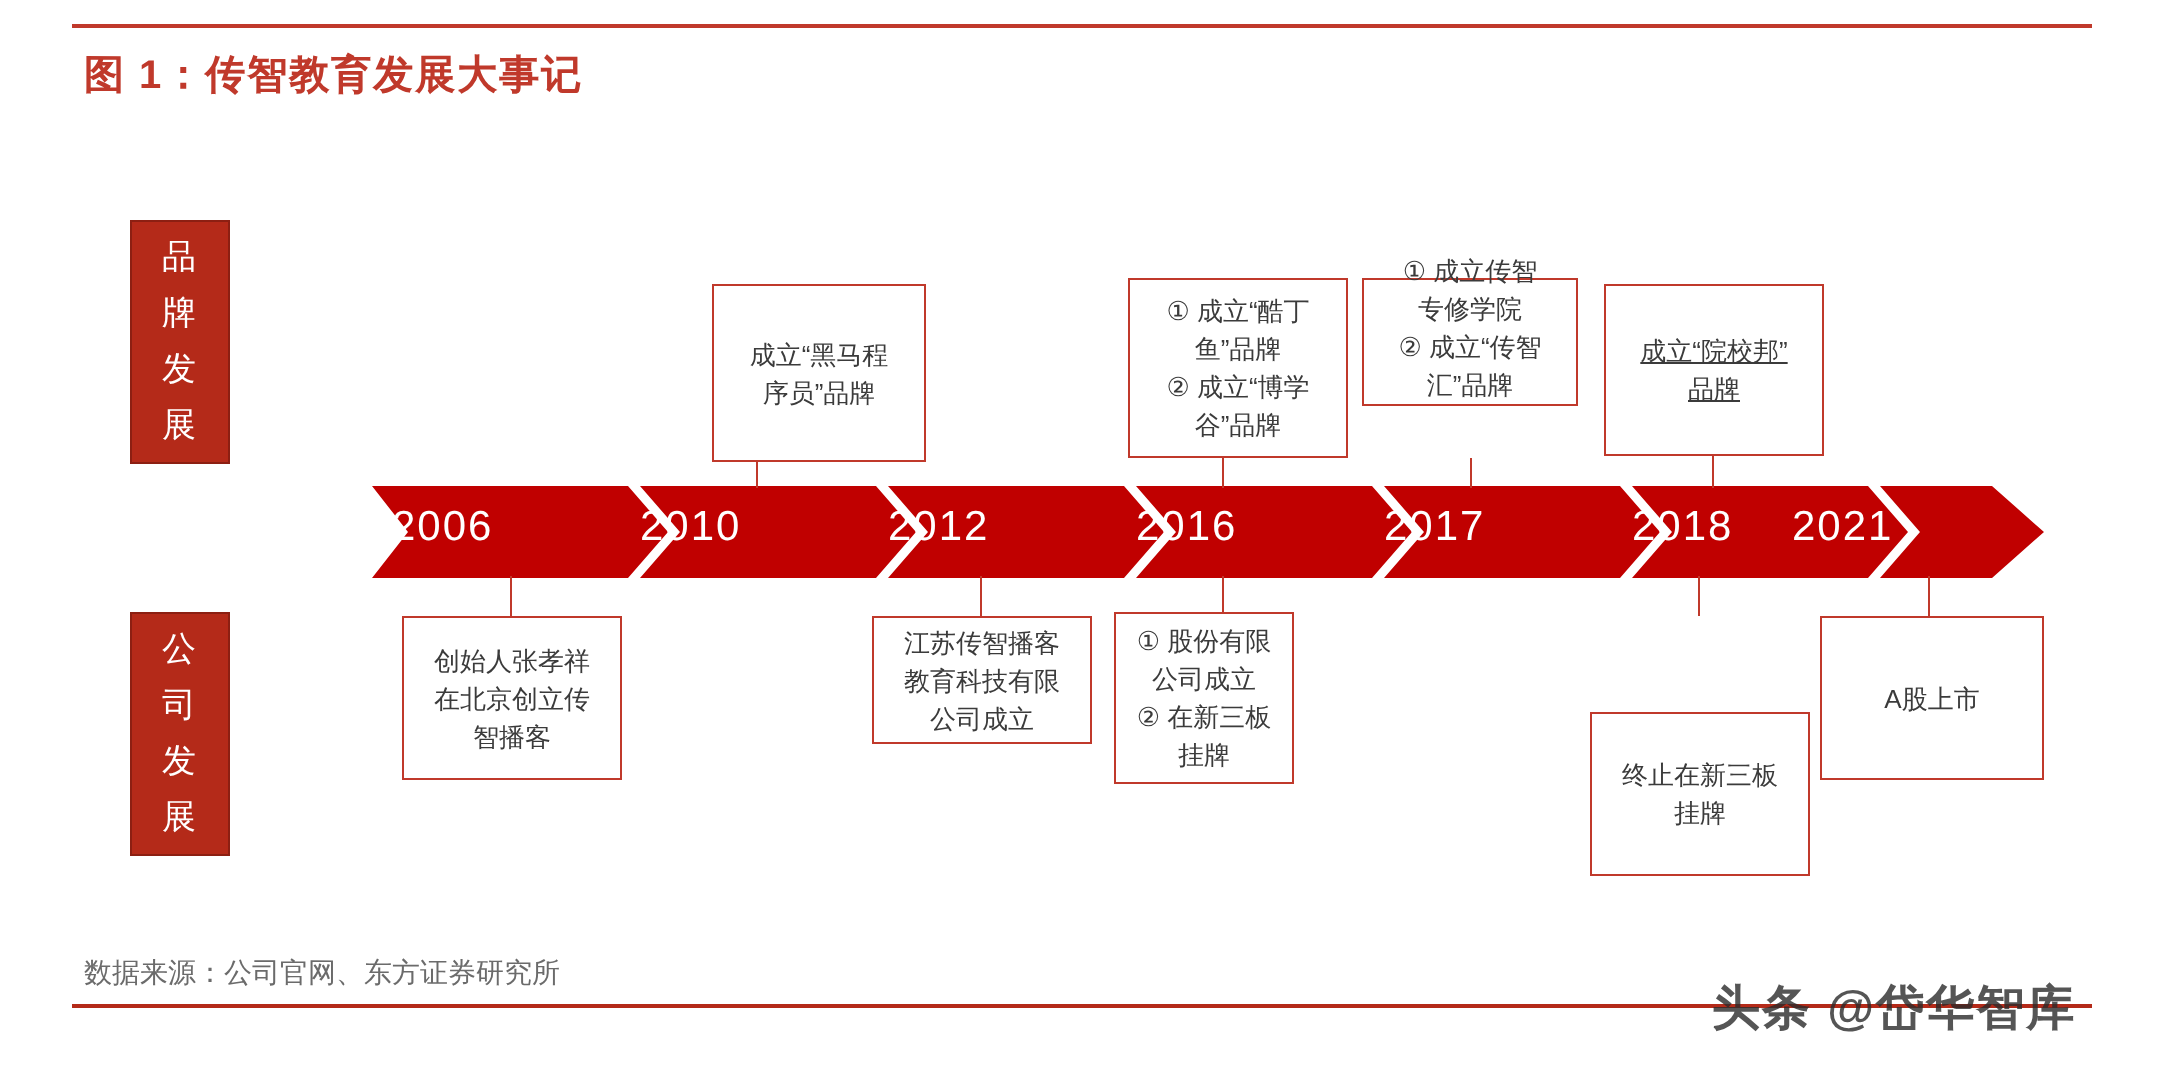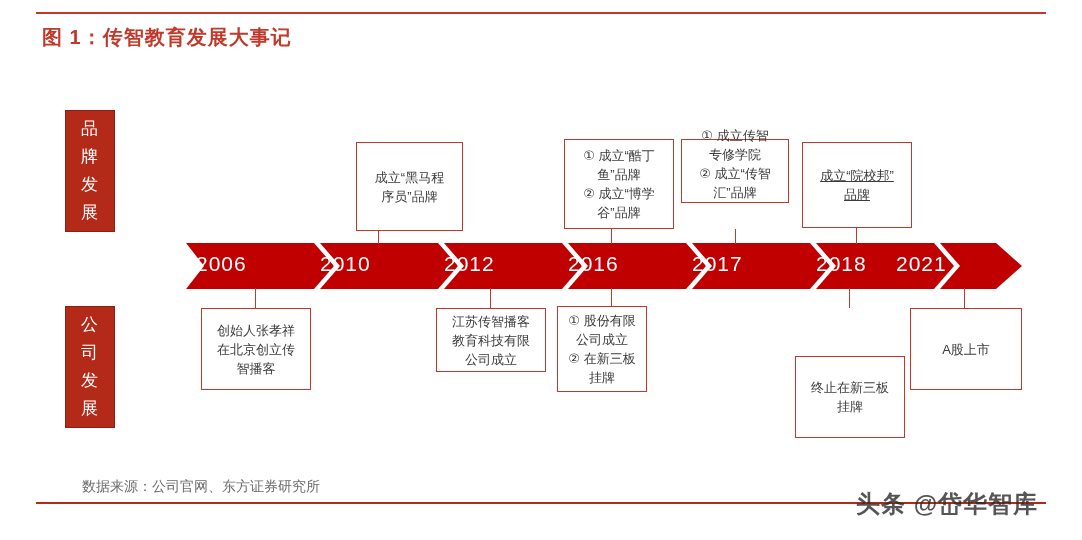--- a/index.html
+++ b/index.html
@@ -97,21 +97,20 @@
   }
 
   
   .src-note {
     position: absolute;
     left: 42px;
     top: 478px;
     font-size: 14px;
     color: #6b6b6b;
     white-space: nowrap;
-    margin-left: 40px;
   }
   .bottom-rule {
     position: absolute;
     left: 36px;
     top: 502px;
     width: 1010px;
     height: 2px;
     background: #B42A19;
   }
   .watermark {

